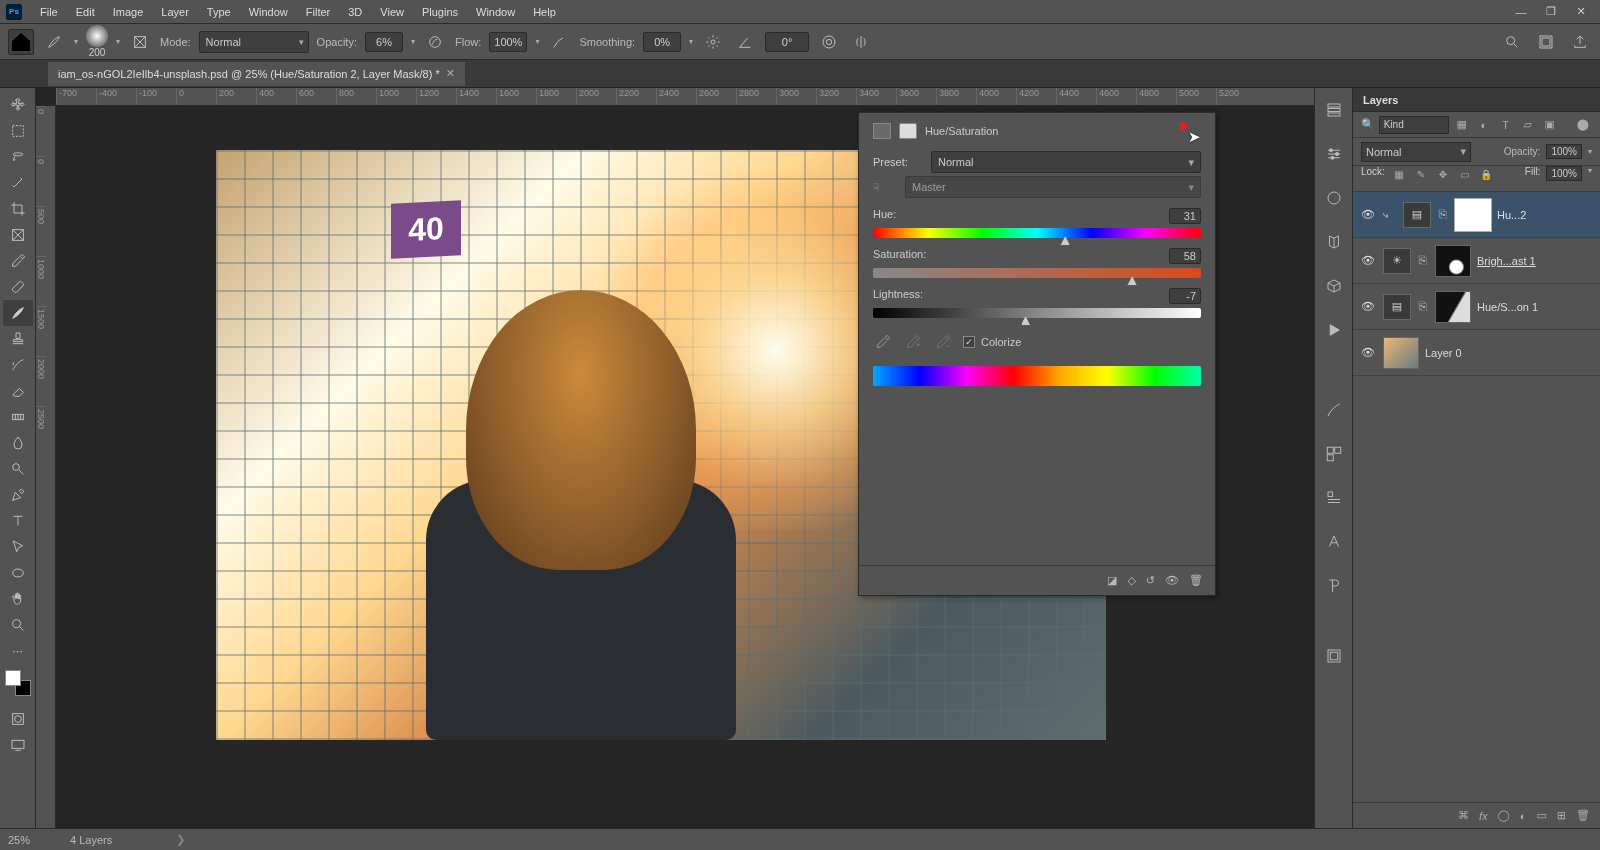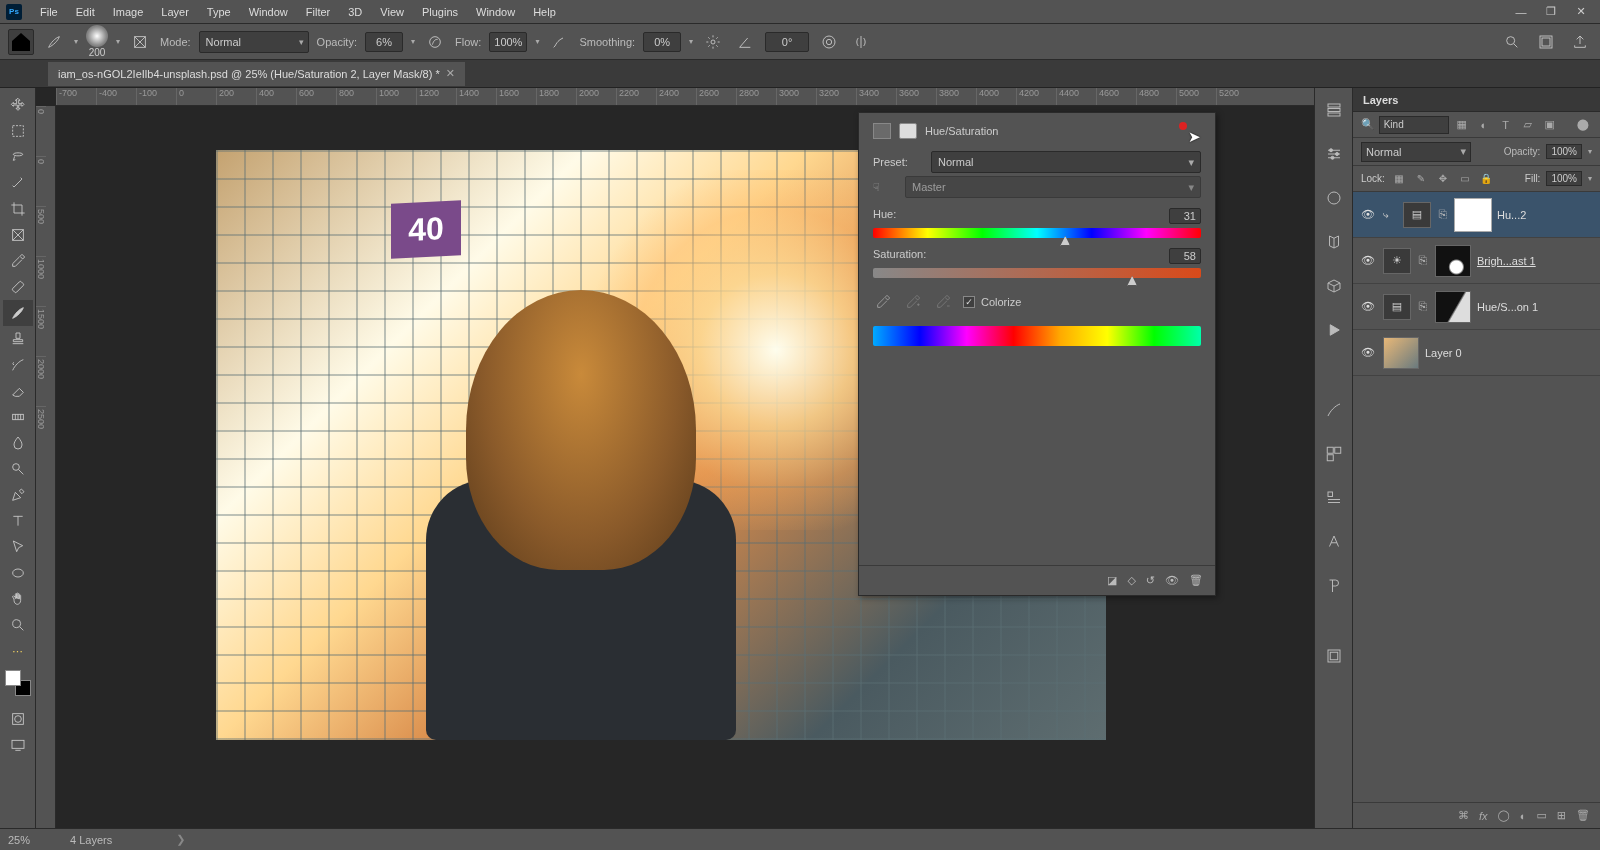--- a/index.html
+++ b/index.html
@@ -74,21 +74,21 @@
 .layers-panel{width:248px;background:#535353;border-left:1px solid #2a2a2a;display:flex;flex-direction:column}
 .layers-tab{height:24px;background:#383838;display:flex;align-items:center;padding:0 10px;font-weight:700;font-size:11px;color:#ddd;border-bottom:1px solid #2a2a2a}
 .filter-row{height:26px;display:flex;align-items:center;padding:0 8px;gap:4px;border-bottom:1px solid #3a3a3a}
 .filter-drop{flex:0 0 70px;height:18px;background:#3f3f3f;border:1px solid #2a2a2a;font-size:10px;display:flex;align-items:center;padding:8px 4px}
 .filter-ic{width:18px;height:18px;display:flex;align-items:center;justify-content:center;color:#aaa}
 .blend-row{height:28px;display:flex;align-items:center;padding:0 8px;gap:6px;border-bottom:1px solid #3a3a3a}
 .blend-drop{width:110px;height:20px;background:#3f3f3f;border:1px solid #2a2a2a;padding:0 4px;display:flex;align-items:center;position:relative}
 .blend-drop::after{content:"▾";position:absolute;right:4px;color:#aaa}
 .opac-lbl{color:#bbb;margin-left:auto;font-size:10px}
 .opac-val{background:#3f3f3f;border:1px solid #2a2a2a;padding:1px 4px;font-size:10px}
-.lock-row{height:26px;display:flex;align-items:center;padding:0 8px;gap:6px;border-bottom:1px solid #3a3a3a;font-size:10px}
+.lock-row{height:26px;display:flex;align-items:flex-start;padding:0 8px;gap:6px;border-bottom:1px solid #3a3a3a;font-size:10px}
 .lock-ic{width:16px;height:16px;color:#aaa;display:flex;align-items:center;justify-content:center}
 .layer-list{flex:1;overflow:hidden}
 .layer{height:46px;display:flex;align-items:center;padding:0 6px;gap:6px;border-bottom:1px solid #424242}
 .layer.sel{background:#3a536b}
 .eye{width:18px;text-align:center;color:#ddd}
 .l-thumb{width:36px;height:32px;background:#2a2a2a;border:1px solid #666}
 .l-thumb.white{background:#fff;border:2px solid #fff;outline:1px solid #aaa}
 .l-thumb.dark{background:#111}
 .l-thumb.img{background:linear-gradient(135deg,#e8b878,#6a7a7e)}
 .l-link{width:12px;color:#bbb;text-align:center}
@@ -601,20 +601,29 @@
     </div>
     <div class="slider-row">
       <div class="head">
           <span>Saturation:</span>
           <span class="val">58</span>
         </div>
       <div class="track sat">
           <div class="thumb" id="thumb-sat" style="left: 79%;"></div>
         </div>
     </div>
+    <div class="slider-row">
+      <div class="head">
+          <span>Lightness:</span>
+          <span class="val">-7</span>
+        </div>
+      <div class="track light">
+          <div class="thumb" id="thumb-light" style="left: 46.5%;"></div>
+        </div>
+    </div>
     <div class="eyedrop-row">
       <div class="ed">
           <svg viewBox="0 0 24 24" style="width:16px;height:16px;stroke:#bbb;fill:none">
             <path d="M18 2l4 4-3 3-4-4zM14 6L4 16v4h4l10-10"></path>
           </svg>
         </div>
       <div class="ed" style="opacity:.5">
           <svg viewBox="0 0 24 24" style="width:16px;height:16px;stroke:#bbb;fill:none">
             <path d="M18 2l4 4-3 3-4-4zM14 6L4 16v4h4l10-10M18 16h4M20 14v4"></path>
           </svg>

